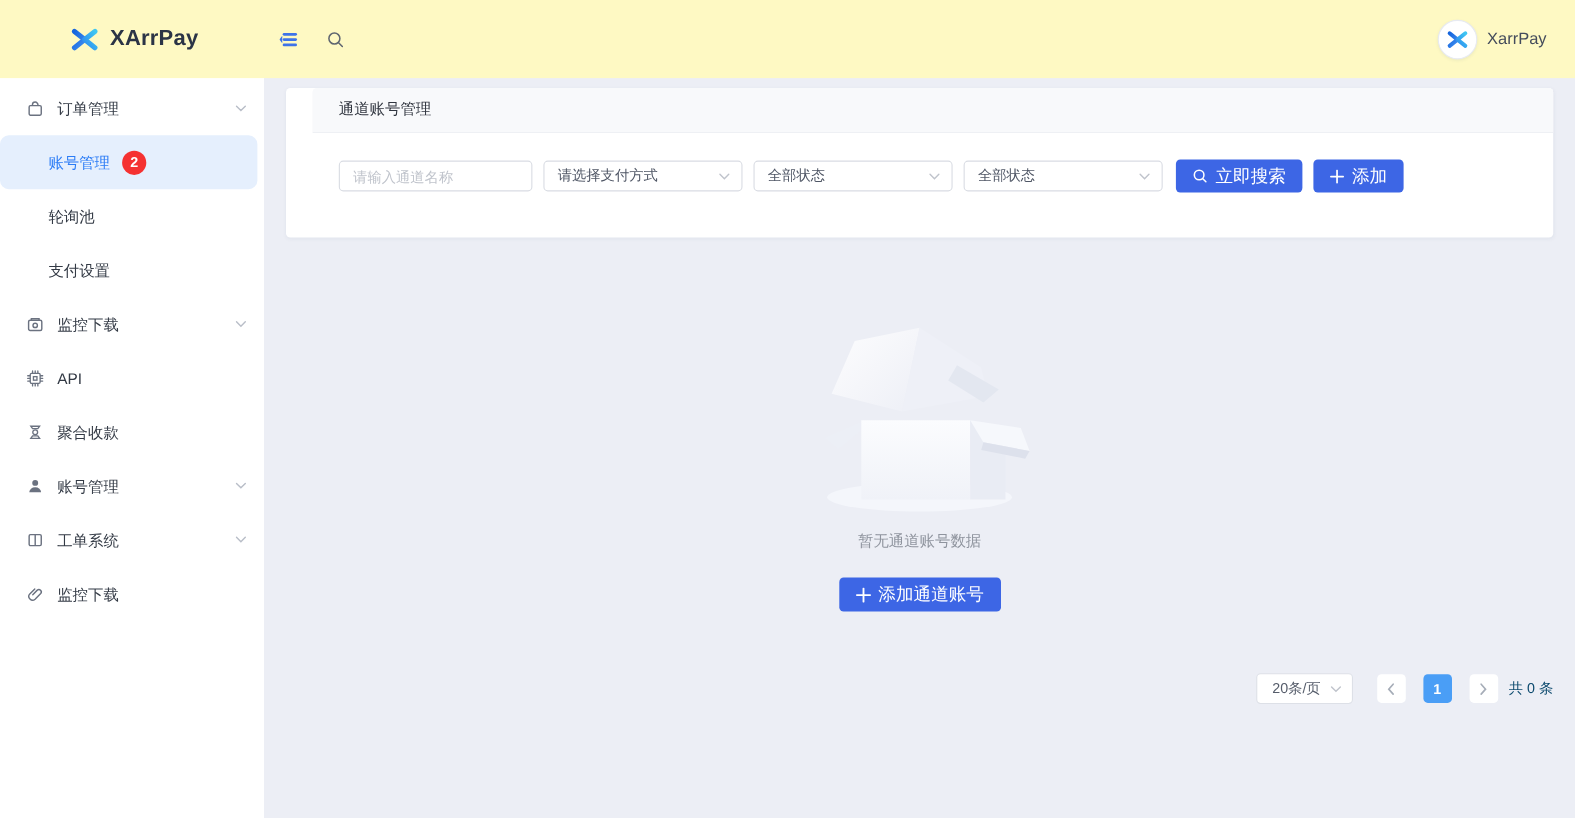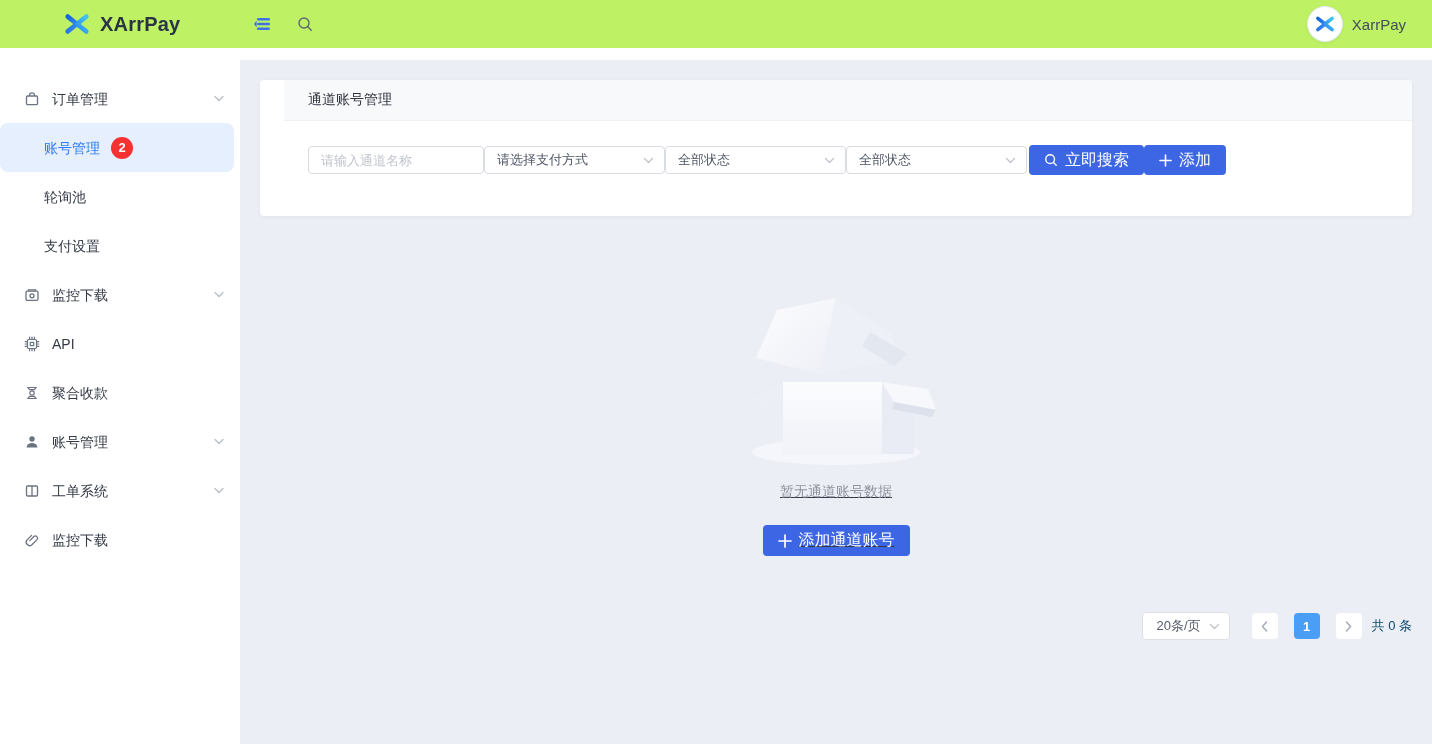--- a/index.html
+++ b/index.html
@@ -5,22 +5,22 @@
   * { margin:0; padding:0; box-sizing:border-box; }
   html,body { width:1432px; height:744px; overflow:hidden; }
   body {
     font-family:"Liberation Sans","DejaVu Sans",sans-serif;
     background:#ffffff; color:#333a45; font-size:14px;
   }
   .app { position:relative; width:1432px; height:744px; }
 
   
   .topbar {
-    position:absolute; top:0; left:0; right:0; height:48px;
-    background:#bef264; display:flex; align-items:center; z-index:5;
+    position:absolute; top:0; left:0; right:0; height:71px;
+    background:#fef9c3; display:flex; align-items:center; z-index:5;
   }
   .logo-area { width:240px; display:flex; align-items:center; gap:10px; padding-left:64px; cursor:pointer; }
   .logo-title { font-size:20px; font-weight:700; color:#2b3446; letter-spacing:.2px; }
   .icon-btn { background:none; border:none; cursor:pointer; display:flex; align-items:center; justify-content:center; padding:6px; }
   .collapse-btn { margin-left:8px; }
   .search-btn { margin-left:14px; }
   .topbar-right { margin-left:auto; display:flex; align-items:center; gap:9px; padding-right:26px; cursor:pointer; }
   .avatar {
     width:36px; height:36px; border-radius:50%; background:#fff;
     border:1px solid #e7eaf1; box-shadow:0 1px 3px rgba(30,60,120,.08);
@@ -56,21 +56,21 @@
   .card {
     background:#fff; border-radius:4px;
     box-shadow:0 1px 4px rgba(40,60,110,.06);
     padding-left:24px;
   }
   .card-header {
     background:#f8f9fb; border-bottom:1px solid #eef0f4;
     border-radius:4px 4px 0 0; padding:11px 24px;
     font-size:14px; color:#30353f;
   }
-  .card-body { padding:24px 24px 41px; display:flex; align-items:center; }
+  .card-body { padding:24px 24px 41px; display:flex; align-items:center; gap:10px; }
 
   .f-input {
     width:176px; height:28px; border:1px solid #d9dce3; border-radius:4px;
     padding:0 12px; font-size:13px; color:#4a5160; outline:none; background:#fff;
     font-family:inherit;
   }
   .f-input::placeholder { color:#c0c4cc; }
   .f-select {
     width:181px; height:28px; border:1px solid #d9dce3; border-radius:4px;
     background:#fff; display:flex; align-items:center; justify-content:space-between;
@@ -79,21 +79,21 @@
   .f-select .sel-arrow { display:flex; color:#c0c4cc; }
 
   .btn-primary {
     height:30px; background:#3d66e5; color:#fff; border:none; border-radius:4px;
     font-size:16px; display:flex; align-items:center; gap:7px; padding:0 15px;
     cursor:pointer; font-family:inherit;
   }
   .btn-search { margin-left:2px; }
 
   
-  .empty { text-align:center; margin-top:76px;text-decoration:underline; }
+  .empty { text-align:center; margin-top:76px; }
   .empty-text { color:#8f949e; font-size:14px; margin-top:10px; }
   .empty .btn-primary { margin:24px auto 0; }
 
   
   .pagination {
     display:flex; align-items:center; justify-content:flex-end;
     gap:10px; margin-top:56px;
   }
   .page-size {
     width:88px; height:28px; background:#fff; border:1px solid #dde0e7; border-radius:4px;

